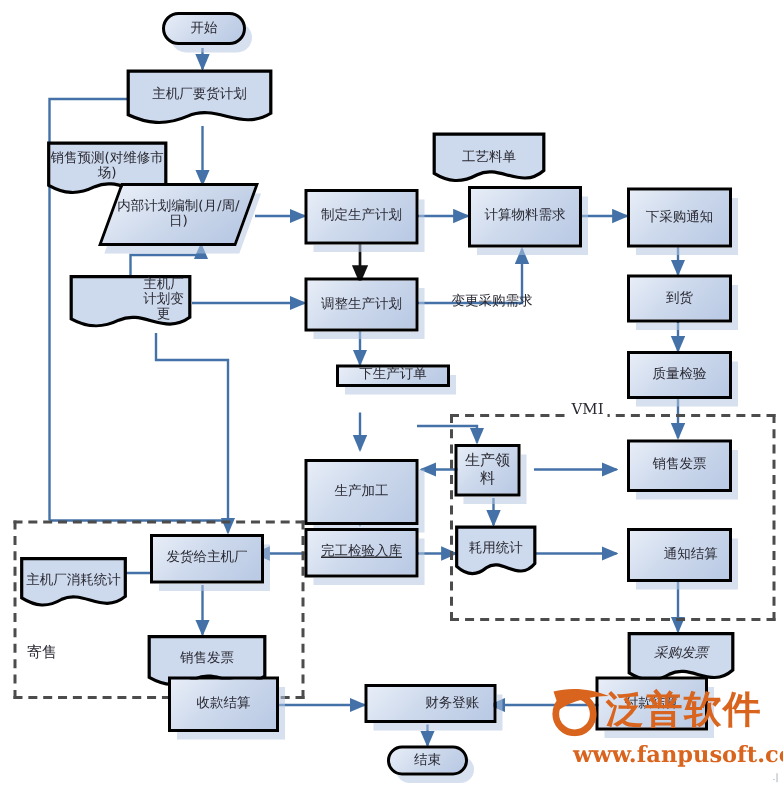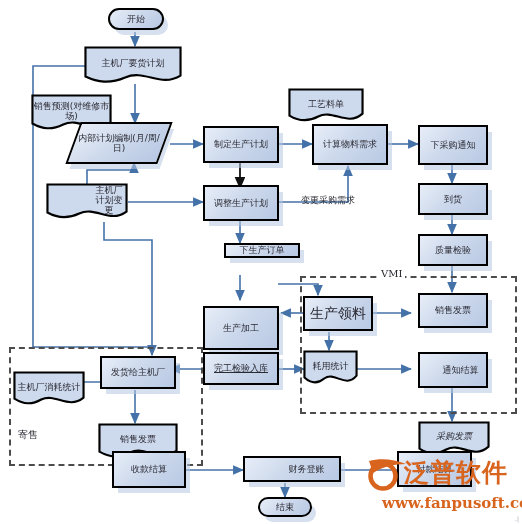--- a/index.html
+++ b/index.html
@@ -260,21 +260,21 @@
   </div>
 
   <div class="node proc" style="left:418px;top:234px;width:70px;height:32px;font-size:9px;">
     <span class="lbl">质量检验</span>
   </div>
 
   <div class="node proc" style="left:418px;top:293px;width:70px;height:35px;font-size:9px;">
     <span class="lbl">销售发票</span>
   </div>
 
-  <div class="node proc" style="left:303px;top:296px;width:70px;height:35px;font-size:14px;">
+  <div class="node proc" style="left:303px;top:296px;width:44px;height:35px;font-size:10px;">
     <span class="lbl">生产领料</span>
   </div>
 
   <div class="node docshape" style="left:303px;top:350px;width:55px;height:38px;font-size:9px;">
     <svg class="docsvg" viewBox="0 0 57 40" preserveAspectRatio="none">
       <path d="M1.5,1.5 H55.5 V27 C44,41 33,22 22,30 C15,36 8,35 1.5,29 Z" fill="#cdd9ec" stroke="#000" stroke-width="2.2"></path>
     </svg>
     <span class="lbl" style="margin-top:-6px;">耗用统计</span>
   </div>
 
@@ -286,21 +286,21 @@
     <svg class="docsvg" viewBox="0 0 74 40" preserveAspectRatio="none">
       <path d="M1.5,1.5 H72.5 V27 C57,41 44,22 29,30 C19,36 11,35 1.5,29 Z" fill="#cdd9ec" stroke="#000" stroke-width="2.2"></path>
     </svg>
     <span class="lbl" style="margin-top:-7px;">采购发票</span>
   </div>
 
   <div class="node proc" style="left:397px;top:451px;width:75px;height:36px;font-size:9px;">
     <span class="lbl">付款结算</span>
   </div>
 
-  <div class="node proc" style="left:243px;top:456px;width:98px;height:26px;font-size:9px;padding-left:29px;">
+  <div class="node proc" style="left:243px;top:456px;width:88px;height:26px;font-size:9px;padding-left:29px;">
     <span class="lbl">财务登账</span>
   </div>
 
   <div class="node term" style="left:258px;top:497px;width:54px;height:20px;font-size:9px;">
     <span class="lbl">结束</span>
   </div>
 
   <div class="freelabel" style="left:301px;top:194px;font-size:9px;">变更采购需求</div>
 
   <div class="freelabel" style="left:378px;top:268px;font-size:10px;font-family:'DejaVu Serif','Liberation Serif',serif;background:#ffffff;padding:0 3px;">VMI</div>

